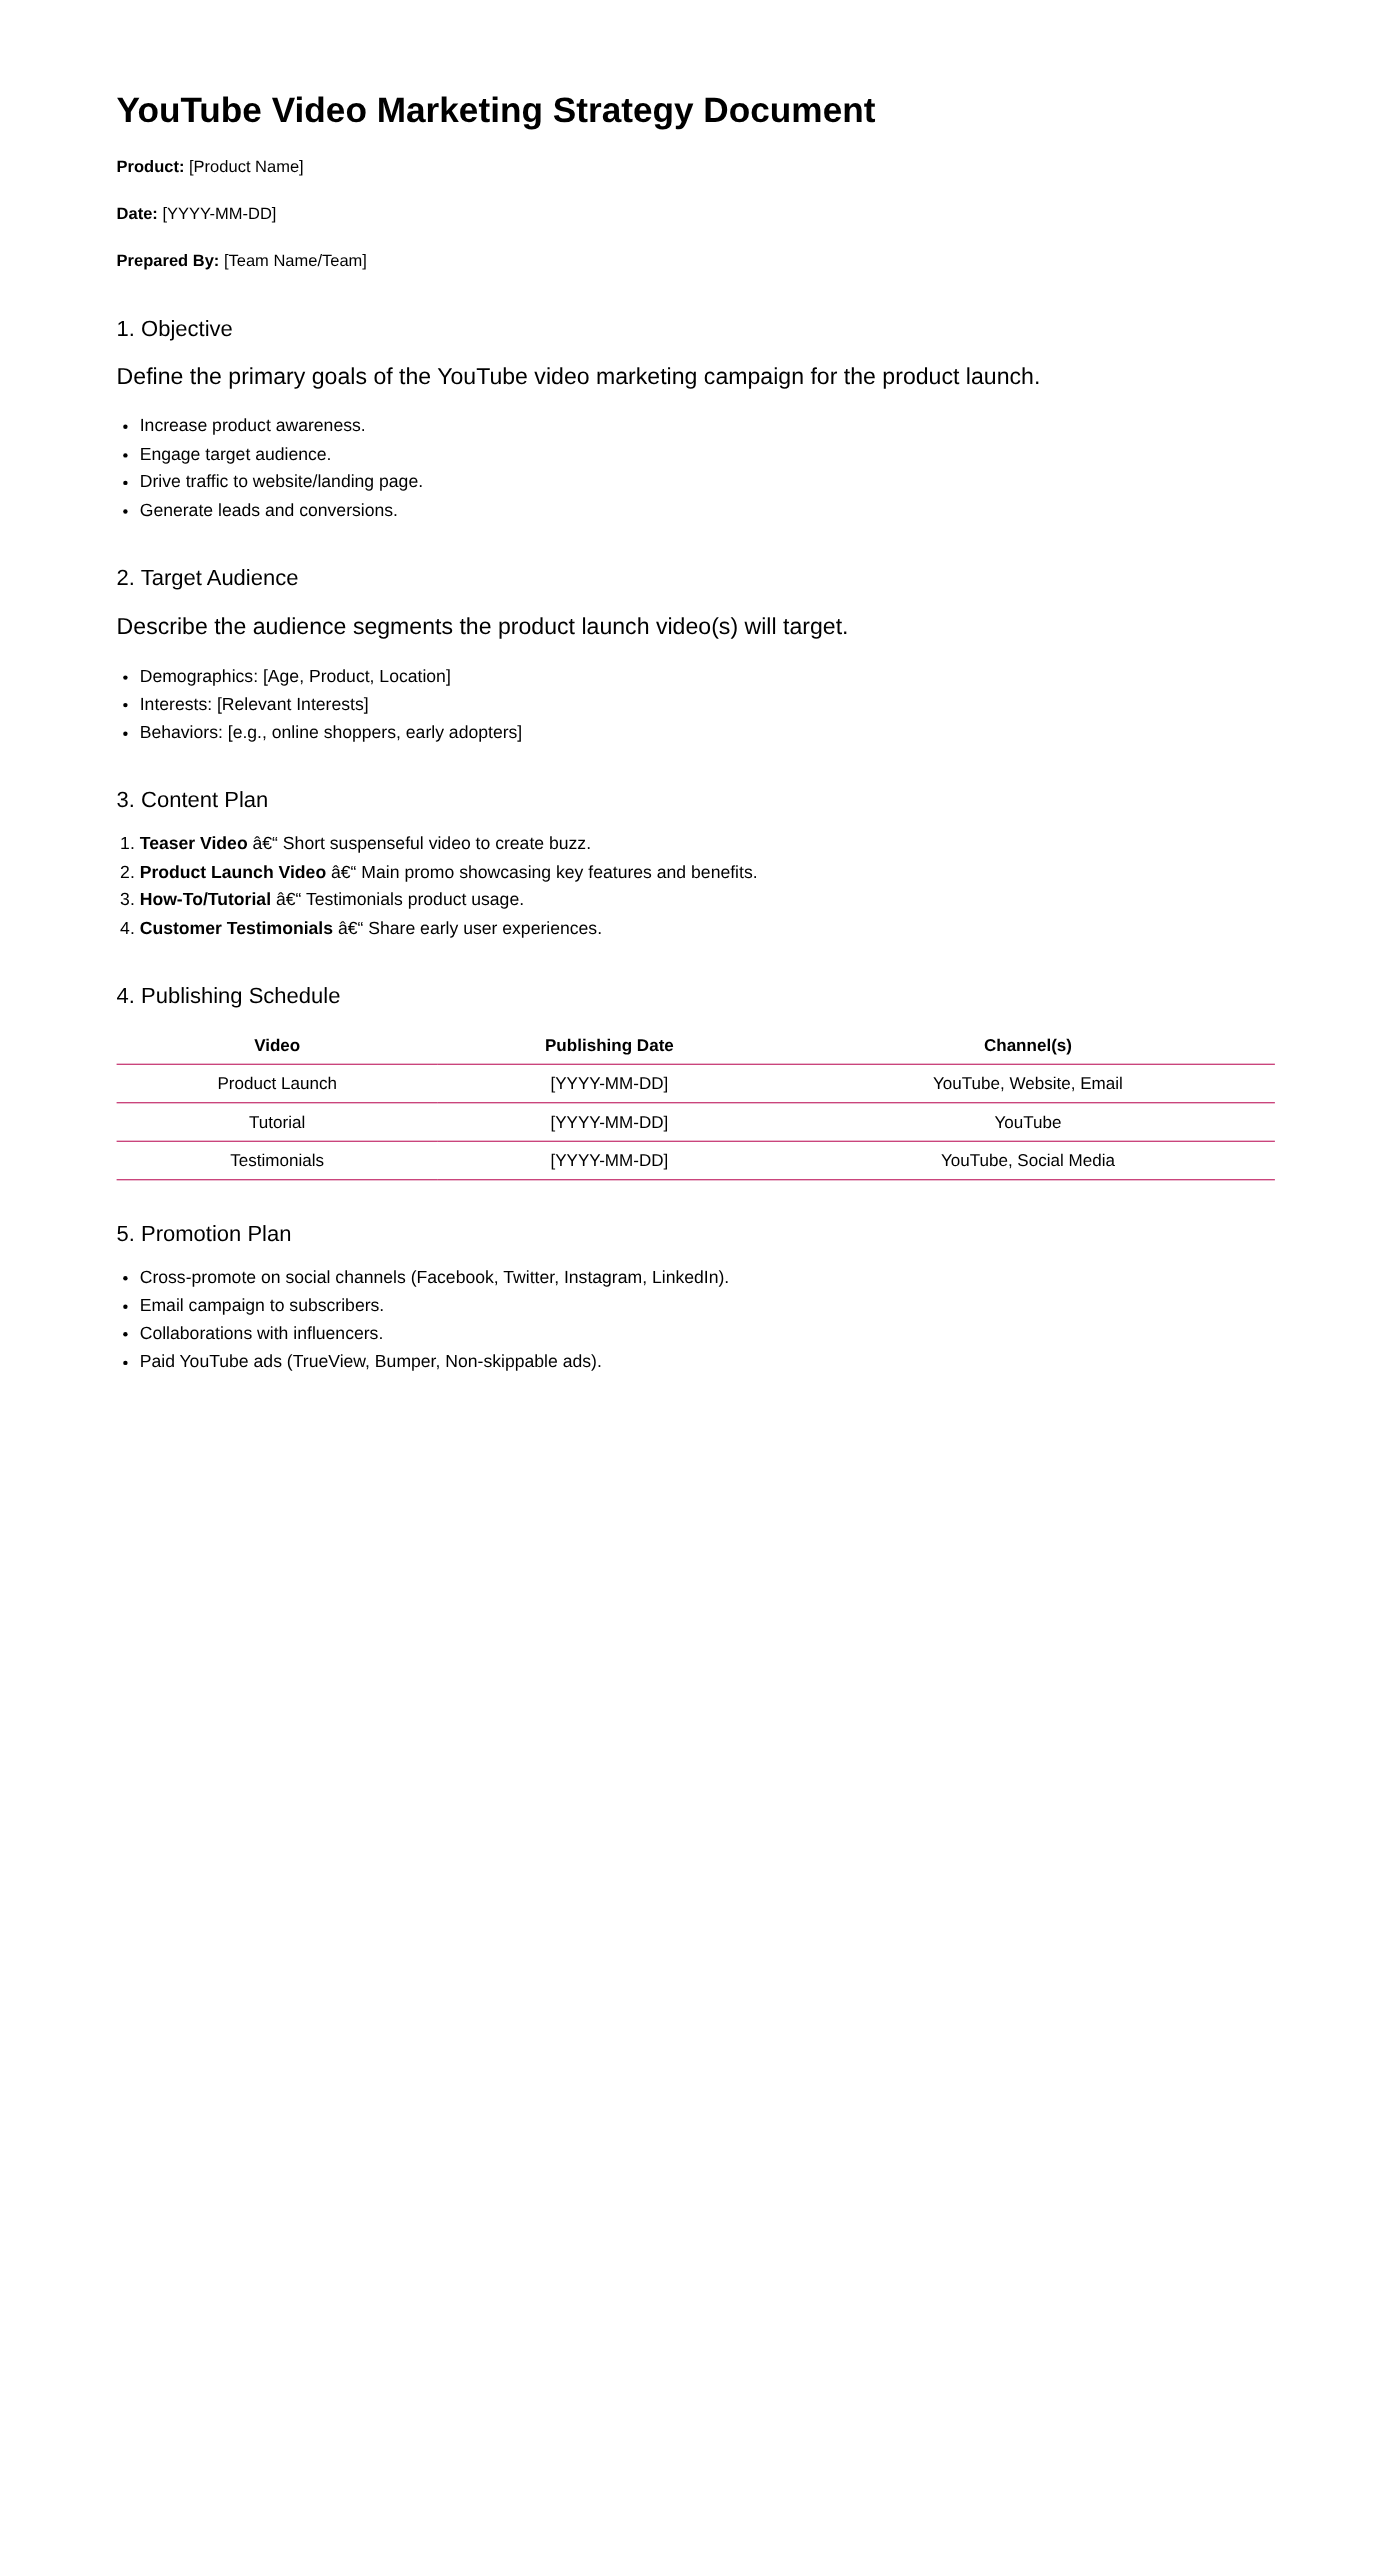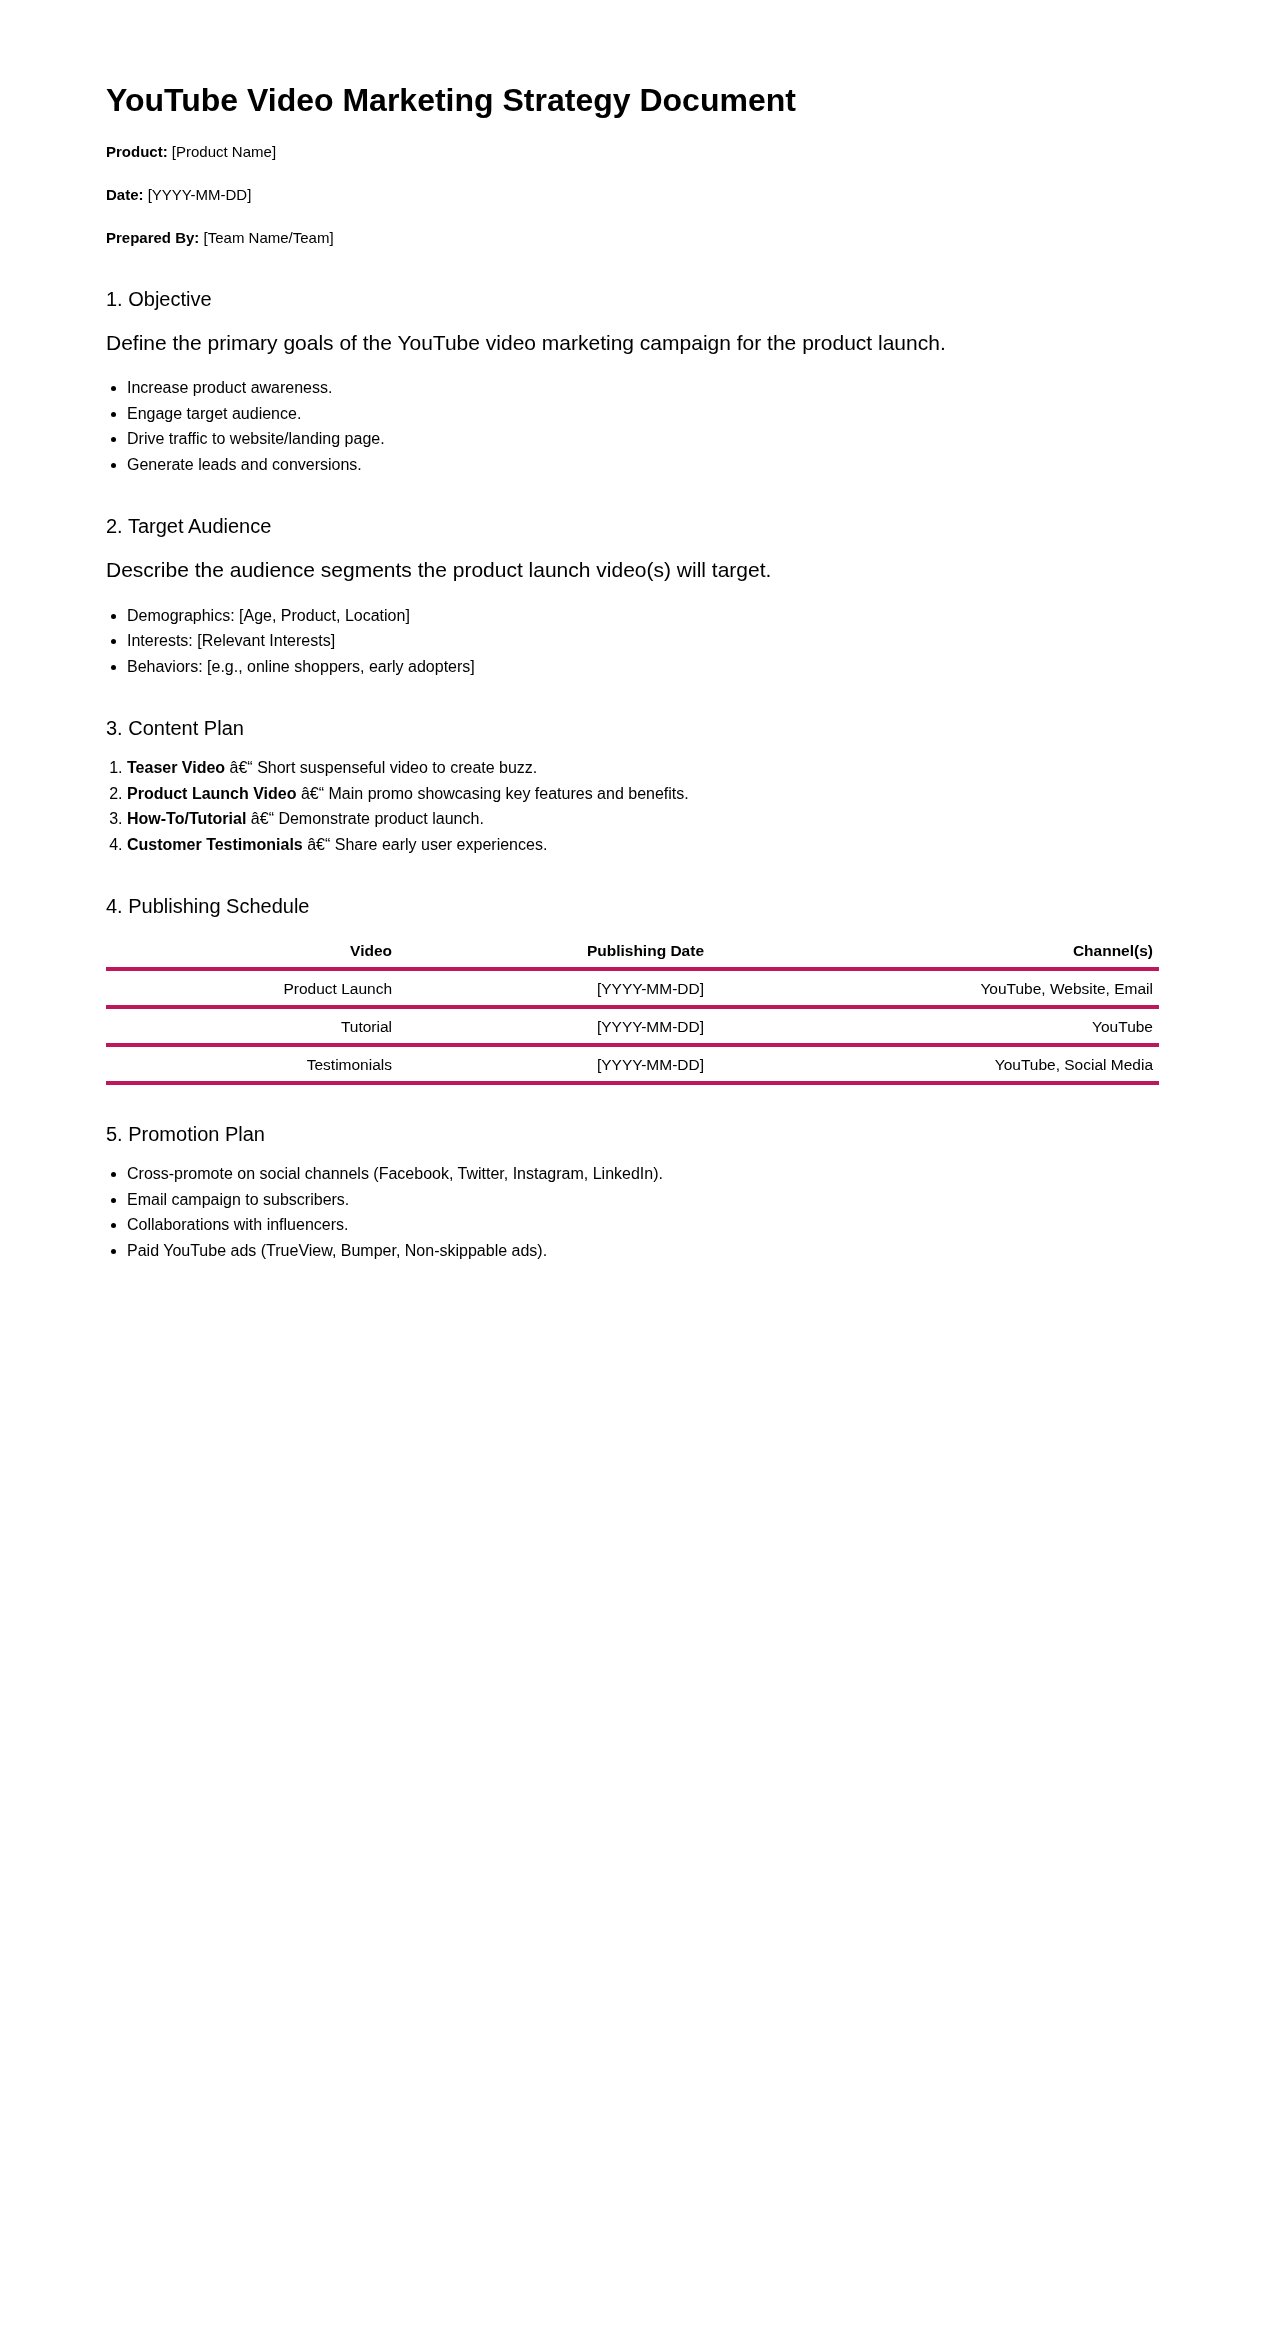--- a/index.html
+++ b/index.html
@@ -32,23 +32,23 @@
   li { line-height: 25.5px; }
   ol { padding-left: 20px; }
   ol li b { font-weight: bold; }
   table {
     border-collapse: collapse;
     width: 1053px;
     font-size: 15.5px;
     margin-top: 0;
   }
   th, td {
-    text-align: right;
+    text-align: center;
     padding: 6px 6px 5px 6px;
-    border-bottom: 4px solid #be185d;
+    border-bottom: 1px solid #be185d;
     line-height: 23px;
   }
   th { font-weight: bold; }
   th.c1, td.c1 { width: 280px; }
   th.c2, td.c2 { width: 300px; }
 </style>
 </head>
 <body>
 
 <div class="page">
@@ -77,21 +77,21 @@
       <li>Interests: [Relevant Interests]</li>
       <li>Behaviors: [e.g., online shoppers, early adopters]</li>
     </ul>
   </section>
 
   <section>
     <h2>3. Content Plan</h2>
     <ol>
       <li><b>Teaser Video</b><span> â€“ Short suspenseful video to create buzz.</span></li>
       <li><b>Product Launch Video</b><span> â€“ Main promo showcasing key features and benefits.</span></li>
-      <li><b>How-To/Tutorial</b><span> â€“ Demonstrate product launch.</span></li>
+      <li><b>How-To/Tutorial</b><span> â€“ Testimonials product usage.</span></li>
       <li><b>Customer Testimonials</b><span> â€“ Share early user experiences.</span></li>
     </ol>
   </section>
 
   <section>
     <h2>4. Publishing Schedule</h2>
     <table>
       <thead>
         <tr>
           <th class="c1">Video</th>

